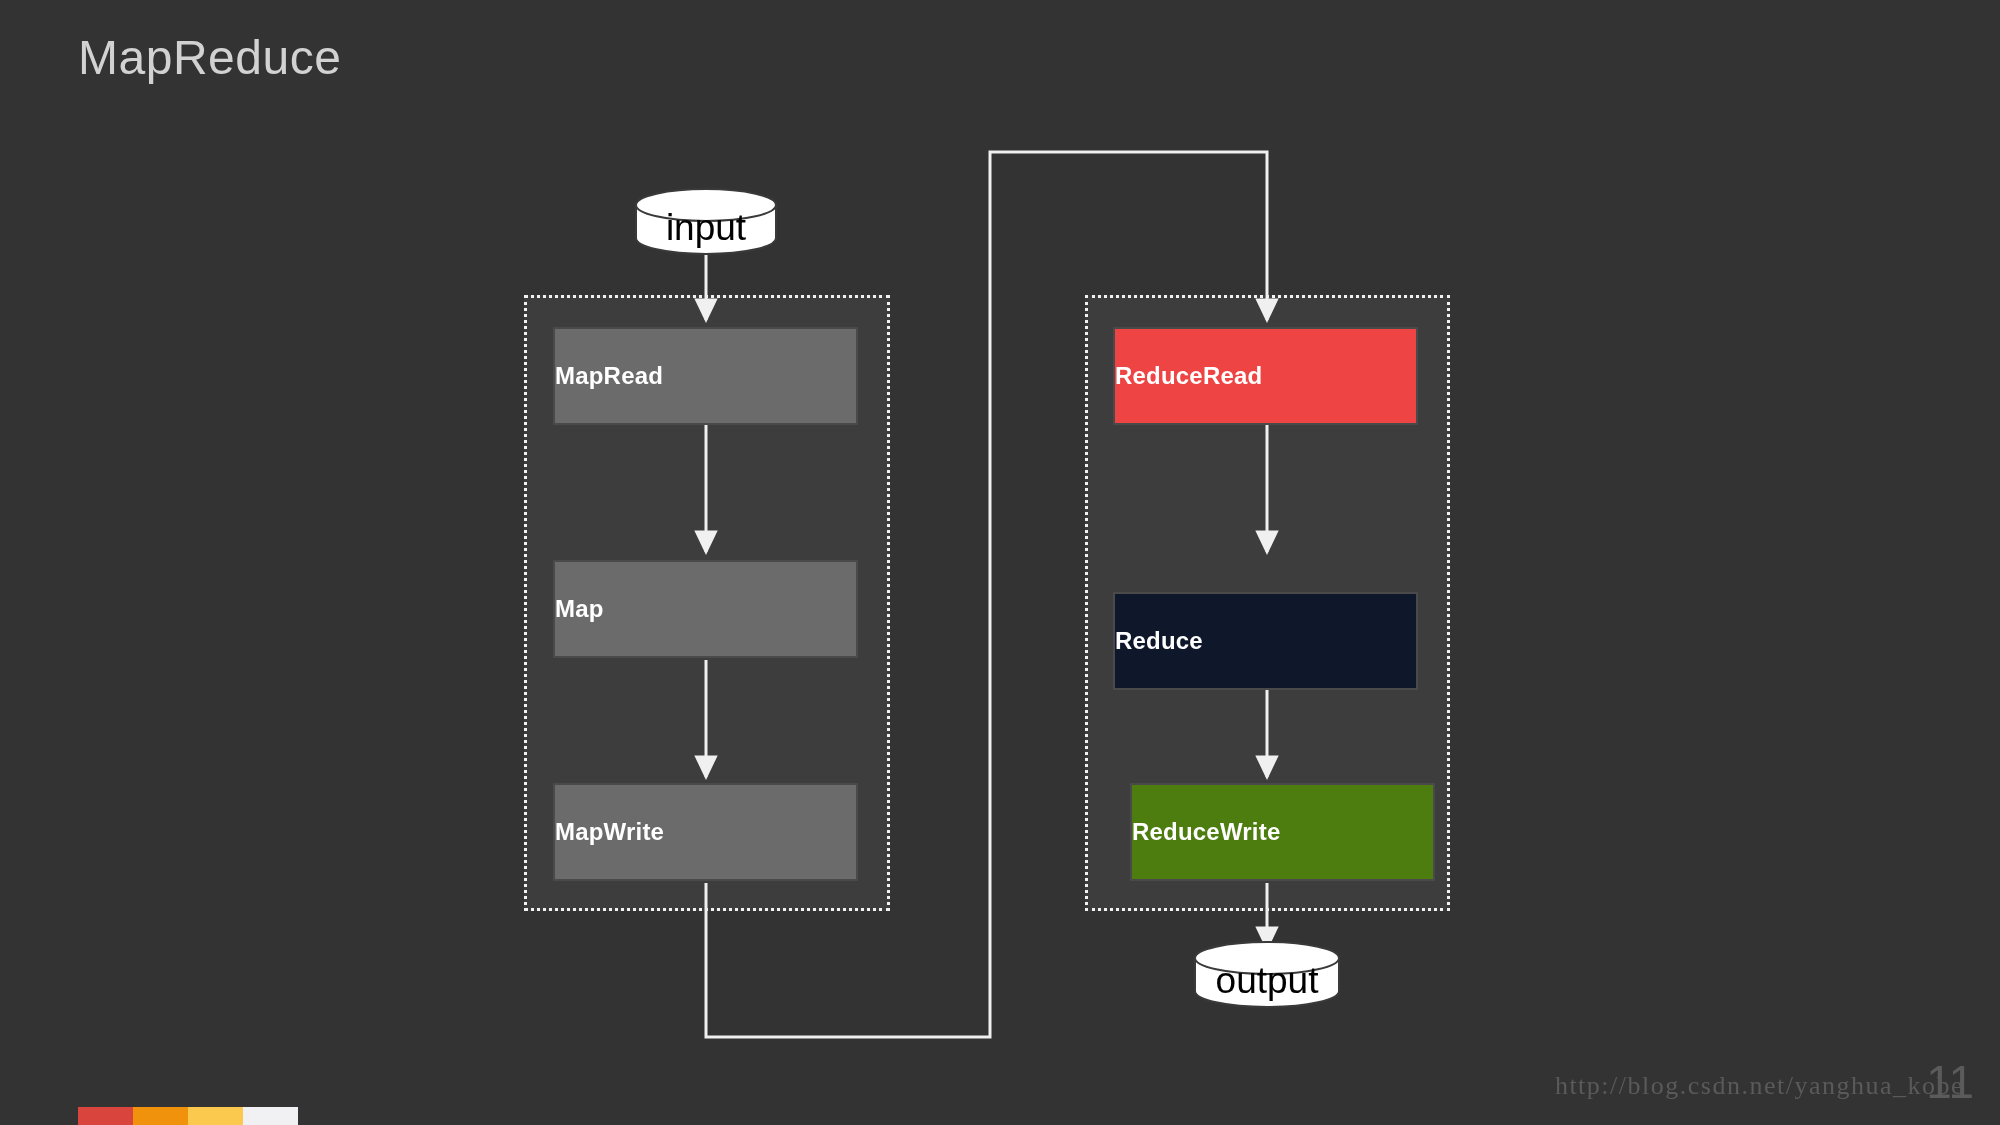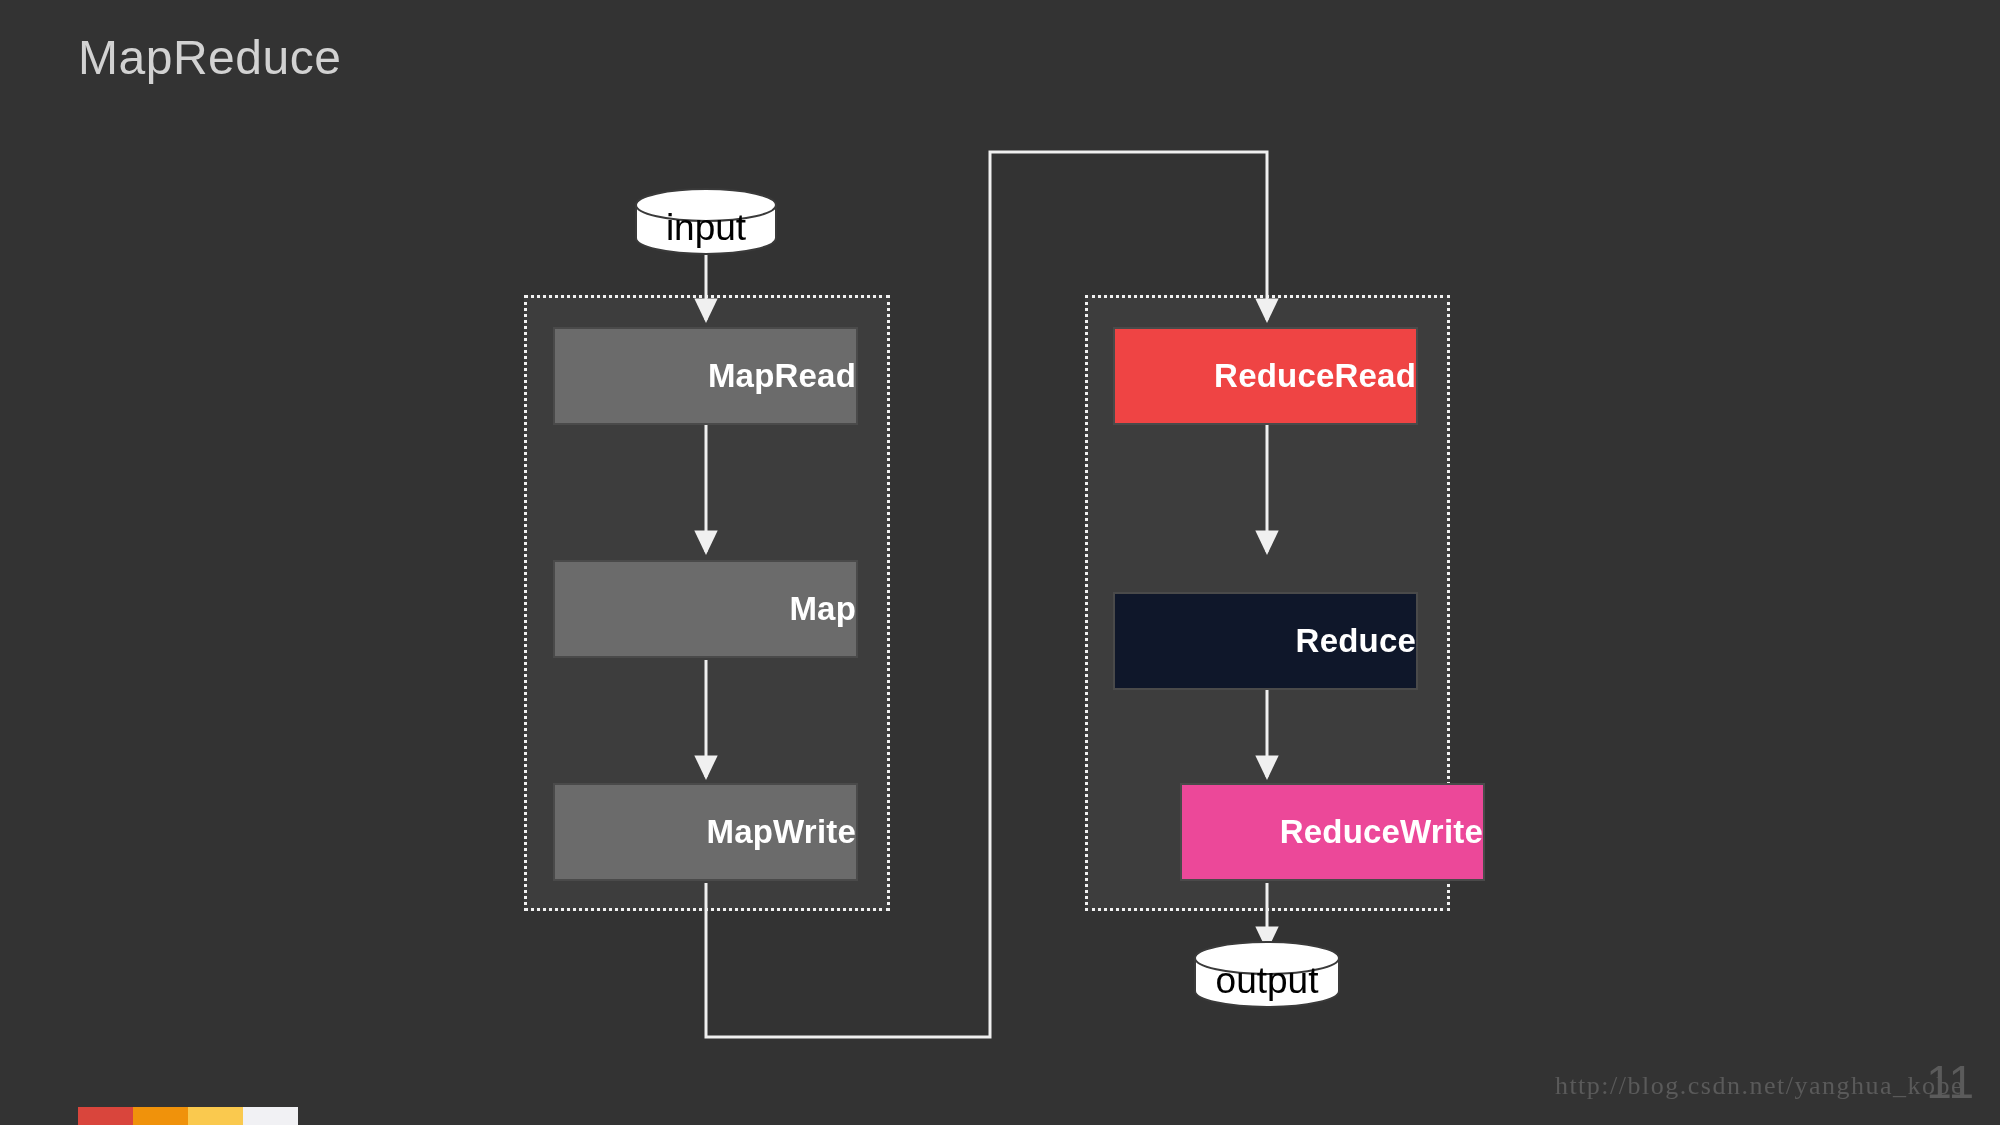--- a/index.html
+++ b/index.html
@@ -43,23 +43,23 @@
     box-sizing: border-box;
   }
   
   .proc-box {
     position: absolute;
     background: #6b6b6b;
     border: 2px solid #4a4a4a;
     box-sizing: border-box;
     display: flex;
     align-items: center;
-    justify-content: flex-end;
+    justify-content: flex-start;
     color: #ffffff;
-    font-size: 33px;
+    font-size: 24px;
     font-weight: bold;
     letter-spacing: 0.2px;
     white-space: nowrap;
   }
   
   .cyl {
     position: absolute;
   }
   .cyl .cyl-label {
     position: absolute;
@@ -165,21 +165,21 @@
   <div class="proc-box" style="left: 553px; top: 783px; width: 305px; height: 98px; background: rgb(107, 107, 107); color: rgb(255, 255, 255);">
     <span>MapWrite</span>
   </div>
 
   <div class="proc-box" style="left: 1113px; top: 327px; width: 305px; height: 98px; background: #ef4444; color: rgb(255, 255, 255);">
     <span>ReduceRead</span>
   </div>
   <div class="proc-box" style="left: 1113px; top: 592px; width: 305px; height: 98px; background: #0f172a; color: rgb(255, 255, 255);">
     <span>Reduce</span>
   </div>
-  <div class="proc-box" style="left: 1180px; top: 783px; width: 305px; height: 98px; background: #ec4899; color: rgb(255, 255, 255);">
+  <div class="proc-box" style="left: 1130px; top: 783px; width: 305px; height: 98px; background: #4d7c0f; color: rgb(255, 255, 255);">
     <span>ReduceWrite</span>
   </div>
 
   <div id="accent-bar">
       <span style="background: rgb(217, 69, 60); flex: 1 1 0px;"></span>
       <span style="background: rgb(240, 146, 11); flex: 1 1 0px;"></span>
       <span style="background: rgb(250, 201, 78); flex: 1 1 0px;"></span>
       <span style="background: rgb(241, 241, 244); flex: 1 1 0px;"></span>
     </div>
 

